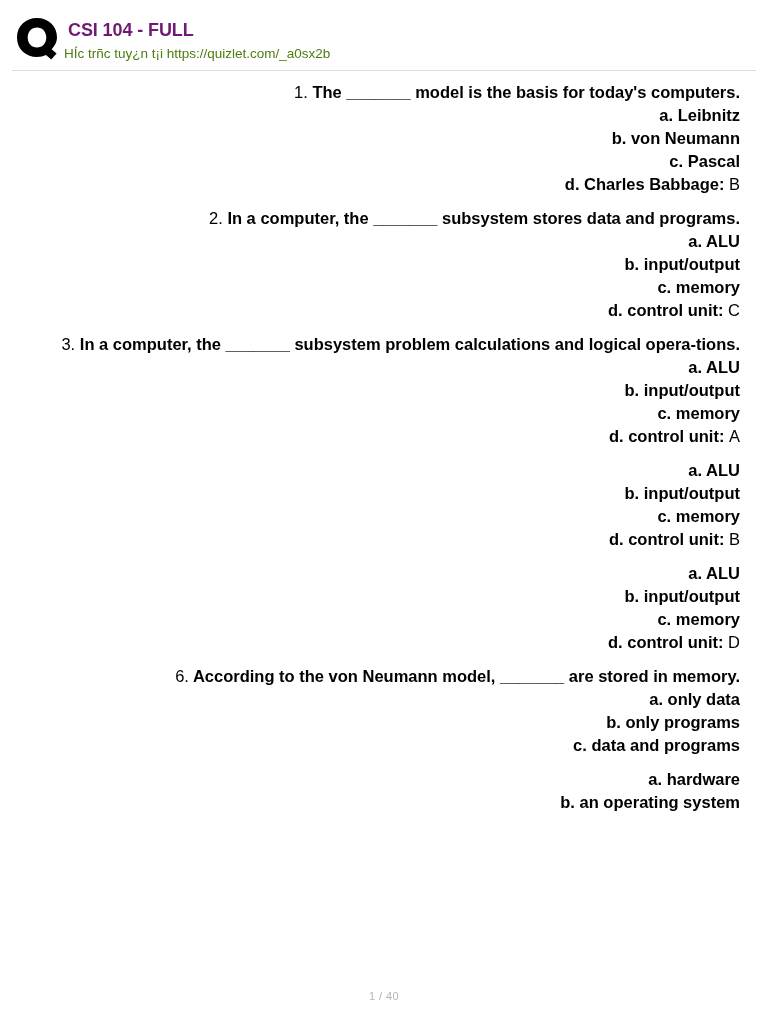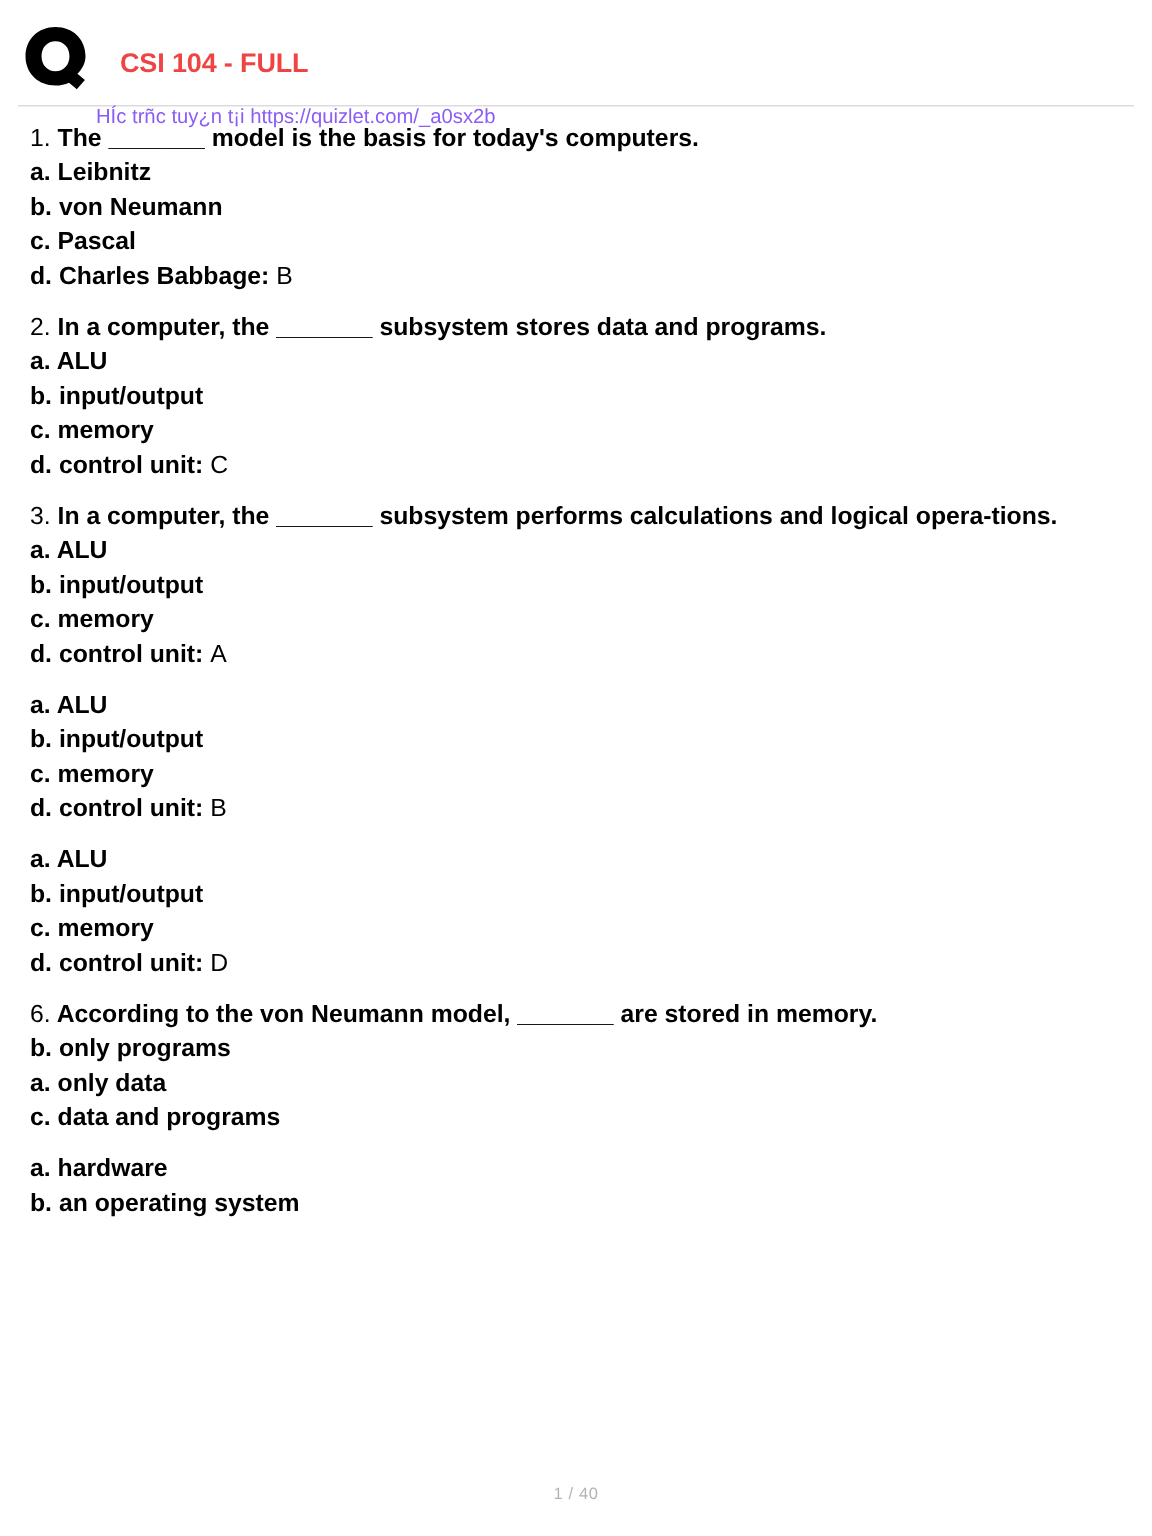--- a/index.html
+++ b/index.html
@@ -37,29 +37,29 @@
   .header-text {
     flex: 1 1 auto;
     padding-top: 1px;
     min-width: 0;
   }
   .doc-title {
     font-size: 18px;
     font-weight: bold;
     line-height: 22px;
     letter-spacing: -0.1px;
-    margin: 16px;
-    color: #ef4444;
+    margin: 4px;
+    color: #701a75;
   }
   .doc-subtitle {
     font-size: 13.5px;
     font-weight: normal;
     line-height: 18px;
     margin: 0 0 0 0;
-    color: #8b5cf6;
+    color: #4d7c0f;
     white-space: nowrap;
   }
   .header-rule {
     height: 1px;
     background: #dcdcdc;
     margin: 12px 12px 0 12px;
   }
 
   
   .quiz-body {
@@ -68,21 +68,21 @@
   }
   .question-block {
     margin-bottom: 11px;
   }
   .q-line, .opt-line {
     font-size: 16.5px;
     line-height: 23px;
     font-weight: bold;
     color: #000;
     margin: 0;
-    text-align: left;
+    text-align: right;
   }
   .q-num {
     font-weight: normal;
   }
   .q-text {
     font-weight: bold;
   }
   .opt-letter {
     font-weight: bold;
   }
@@ -133,42 +133,42 @@
       <div class="opt-line"><span class="opt-letter">d.</span> <span class="opt-text">Charles Babbage:</span> <span class="answer-mark">B</span></div>
     </div>
     <div class="question-block">
       <div class="q-line"><span class="q-num">2.</span> <span class="q-text">In a computer, the _______ subsystem stores data and programs.</span></div>
       <div class="opt-line"><span class="opt-letter">a.</span> <span class="opt-text">ALU</span></div>
       <div class="opt-line"><span class="opt-letter">b.</span> <span class="opt-text">input/output</span></div>
       <div class="opt-line"><span class="opt-letter">c.</span> <span class="opt-text">memory</span></div>
       <div class="opt-line"><span class="opt-letter">d.</span> <span class="opt-text">control unit:</span> <span class="answer-mark">C</span></div>
     </div>
     <div class="question-block">
-      <div class="q-line"><span class="q-num">3.</span> <span class="q-text">In a computer, the _______ subsystem performs calculations and logical opera-tions.</span></div>
+      <div class="q-line"><span class="q-num">3.</span> <span class="q-text">In a computer, the _______ subsystem problem calculations and logical opera-tions.</span></div>
       <div class="opt-line"><span class="opt-letter">a.</span> <span class="opt-text">ALU</span></div>
       <div class="opt-line"><span class="opt-letter">b.</span> <span class="opt-text">input/output</span></div>
       <div class="opt-line"><span class="opt-letter">c.</span> <span class="opt-text">memory</span></div>
       <div class="opt-line"><span class="opt-letter">d.</span> <span class="opt-text">control unit:</span> <span class="answer-mark">A</span></div>
     </div>
     <div class="question-block">
       <div class="opt-line"><span class="opt-letter">a.</span> <span class="opt-text">ALU</span></div>
       <div class="opt-line"><span class="opt-letter">b.</span> <span class="opt-text">input/output</span></div>
       <div class="opt-line"><span class="opt-letter">c.</span> <span class="opt-text">memory</span></div>
       <div class="opt-line"><span class="opt-letter">d.</span> <span class="opt-text">control unit:</span> <span class="answer-mark">B</span></div>
     </div>
     <div class="question-block">
       <div class="opt-line"><span class="opt-letter">a.</span> <span class="opt-text">ALU</span></div>
       <div class="opt-line"><span class="opt-letter">b.</span> <span class="opt-text">input/output</span></div>
       <div class="opt-line"><span class="opt-letter">c.</span> <span class="opt-text">memory</span></div>
       <div class="opt-line"><span class="opt-letter">d.</span> <span class="opt-text">control unit:</span> <span class="answer-mark">D</span></div>
     </div>
     <div class="question-block">
       <div class="q-line"><span class="q-num">6.</span> <span class="q-text">According to the von Neumann model, _______ are stored in memory.</span></div>
+      <div class="opt-line"><span class="opt-letter">a.</span> <span class="opt-text">only data</span></div>
       <div class="opt-line"><span class="opt-letter">b.</span> <span class="opt-text">only programs</span></div>
-      <div class="opt-line"><span class="opt-letter">a.</span> <span class="opt-text">only data</span></div>
       <div class="opt-line"><span class="opt-letter">c.</span> <span class="opt-text">data and programs</span></div>
     </div>
     <div class="question-block">
       <div class="opt-line"><span class="opt-letter">a.</span> <span class="opt-text">hardware</span></div>
       <div class="opt-line"><span class="opt-letter">b.</span> <span class="opt-text">an operating system</span></div>
     </div>
   </div>
 
 <div class="page-footer">1 / 40</div>
 

